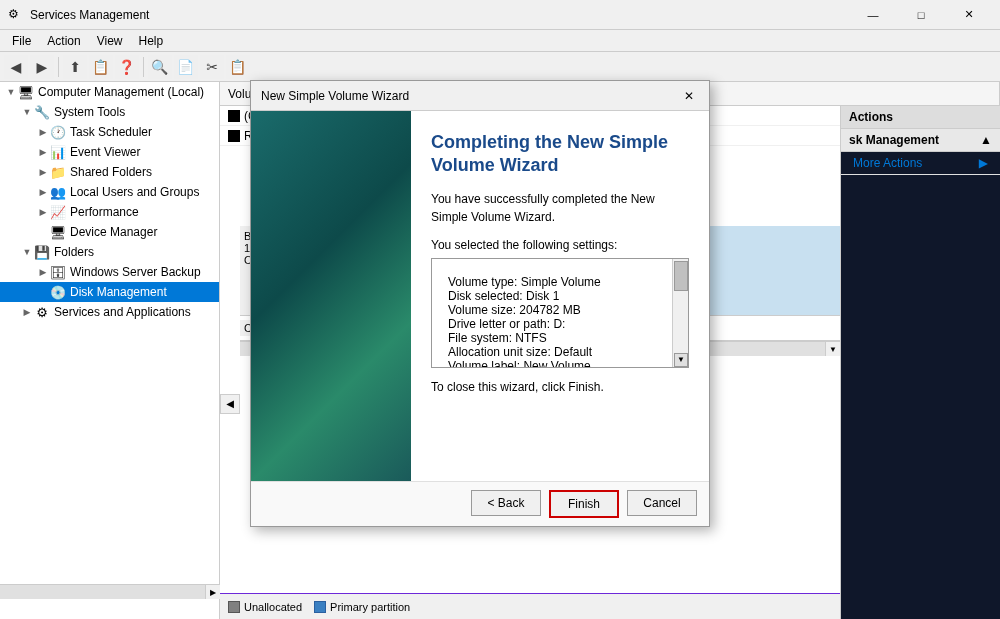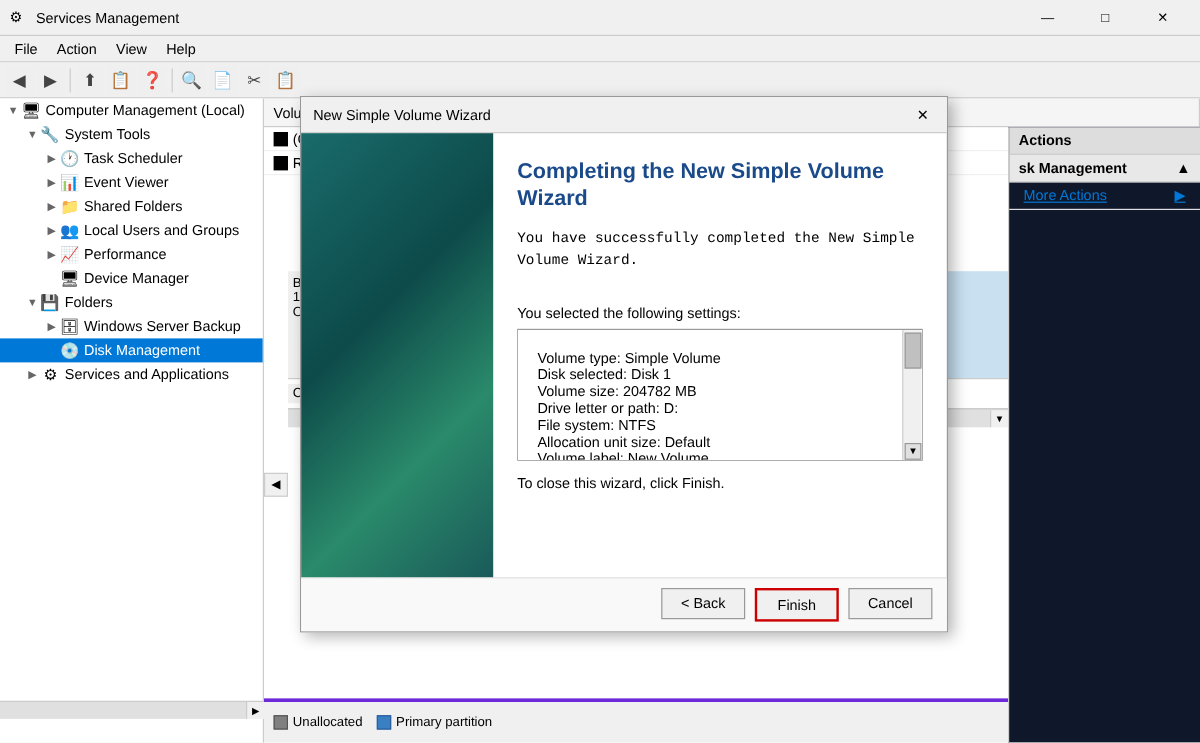--- a/index.html
+++ b/index.html
@@ -159,49 +159,48 @@
     }
     .action-item {
       padding: 4px 12px;
       font-size: 12px;
       cursor: pointer;
       display: flex;
       align-items: center;
       justify-content: space-between;
       border-bottom: 1px solid #e0e0e0;
       color: #0078d7;
-      text-decoration: underline;
     }
 
     
     .status-bar {
-      height: 37px;
-      background: #f0f0f0;
-      border-top: 3px solid #6d28d9;
+      height: 26px;
+      background: #f0f0f0;
+      border-top: 1px solid #6d28d9;
       display: flex;
       align-items: center;
       padding: 0 8px;
       font-size: 11px;
       flex-shrink: 0;
     }
     .legend-item { display: flex; align-items: center; margin-right: 12px; }
     .legend-box { width: 12px; height: 12px; margin-right: 4px; }
 
     
     .modal-overlay {
       position: fixed;
       top: 0; left: 0; right: 0; bottom: 0;
       z-index: 100;
       pointer-events: none;
     }
     .modal {
       position: absolute;
       top: 80px;
       left: 250px;
-      width: 540px;
+      width: 460px;
       background: #fff;
       border: 1px solid #999;
       box-shadow: 4px 4px 12px rgba(0,0,0,0.3);
       pointer-events: all;
     }
     .modal-title-bar {
       background: #f0f0f0;
       padding: 6px 10px;
       display: flex;
       align-items: center;
@@ -218,21 +217,21 @@
     }
     .modal-body { display: flex; }
     .modal-sidebar {
       width: 160px;
       background: linear-gradient(135deg, #1a6b6b 0%, #0d4a4a 40%, #2a8a6a 70%, #1a5a5a 100%);
       min-height: 370px;
       flex-shrink: 0;
     }
     .modal-content { flex: 1; padding: 20px 20px 16px 20px; }
     .modal-heading { font-size: 18px; font-weight: bold; color: #1a4a8a; margin-bottom: 12px; line-height: 1.3; }
-    .modal-desc { font-size: 12px; margin-bottom: 28px; line-height: 1.5; font-family: Liberation Mono, monospace; }
+    .modal-desc { font-size: 12px; margin-bottom: 12px; line-height: 1.5; }
     .modal-settings-label { font-size: 12px; margin-bottom: 6px; }
     .modal-settings-box {
       border: 1px solid #999;
       height: 110px;
       overflow: auto;
       font-size: 12px;
       padding: 16px;
       background: #fff;
       margin-bottom: 12px;
       position: relative;

